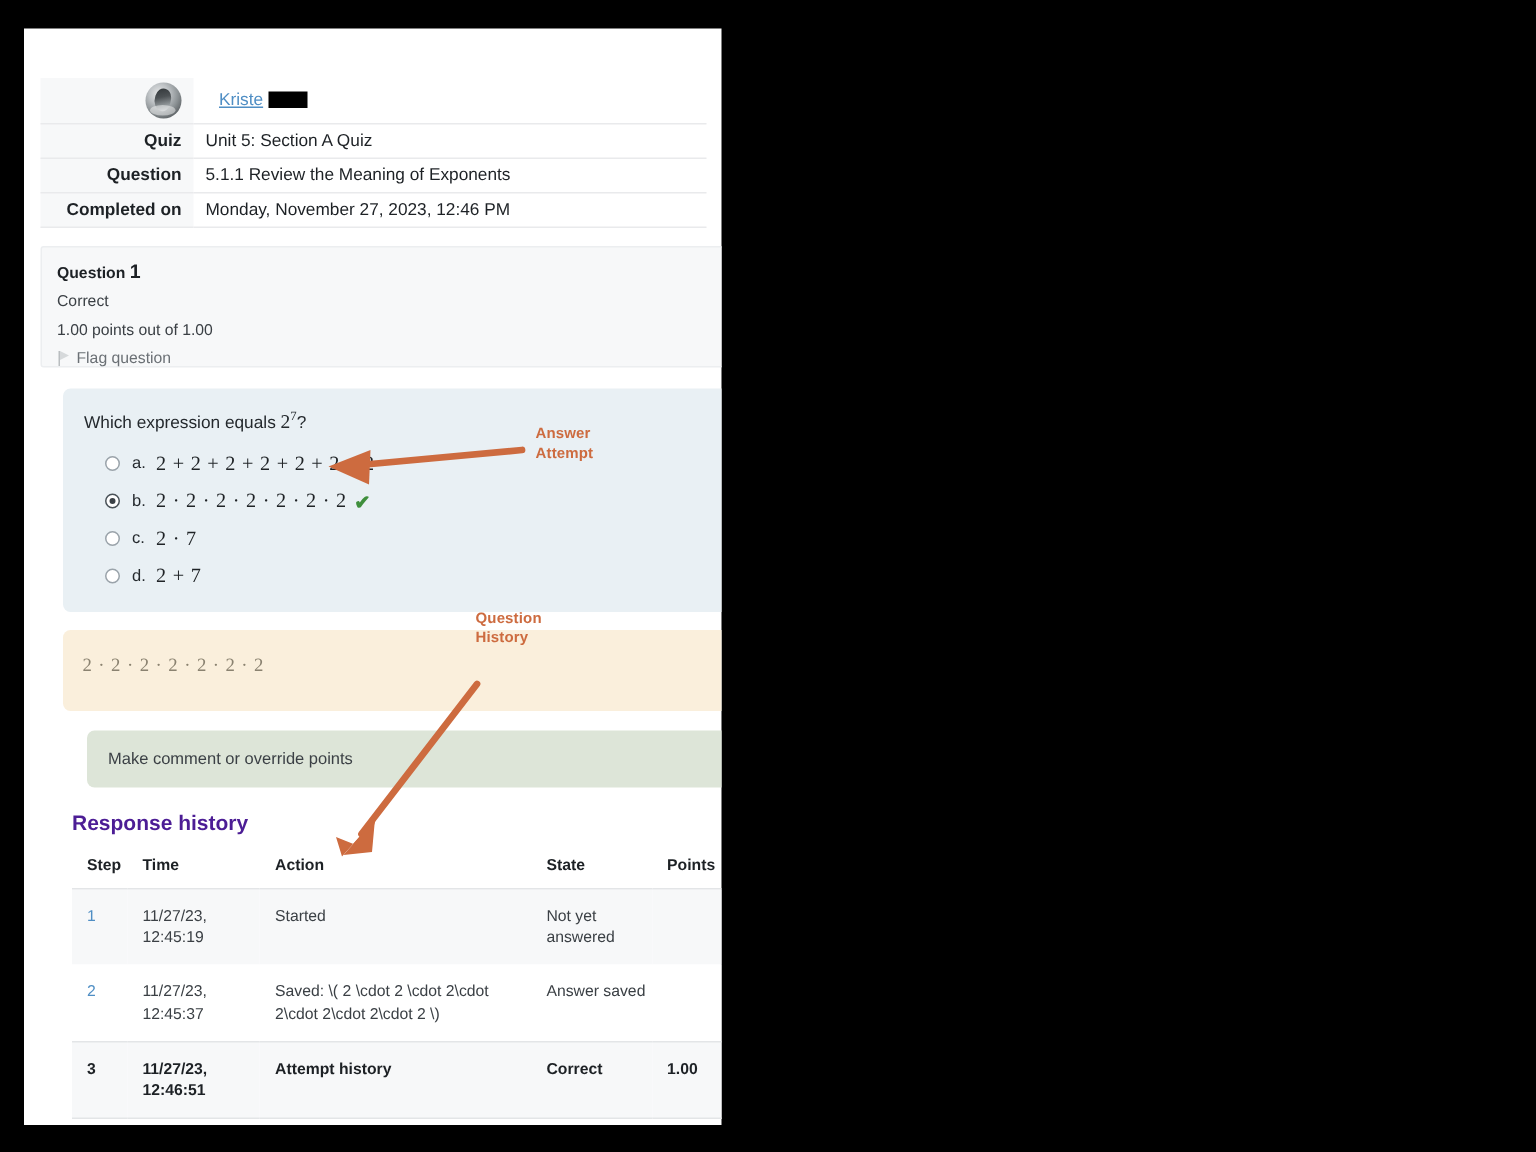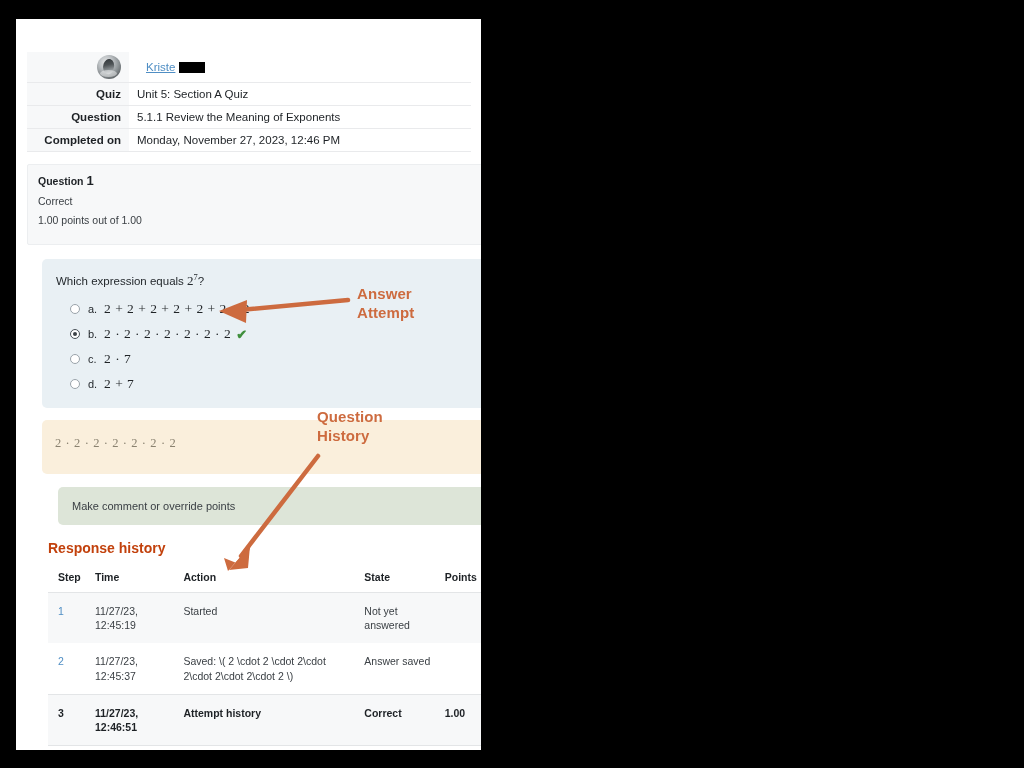--- a/index.html
+++ b/index.html
@@ -92,40 +92,40 @@
   
   .commentbox {
     position: absolute; left: 42px; top: 468px; width: 447px; height: 38px;
     background: #dde5d8; border-radius: 5px;
     display: flex; align-items: center; padding: 0 14px;
     font-size: 11px; color: #3b4045;
   }
 
   
   .rh-title { position: absolute; left: 32px; top: 521px;
-     font-size: 14px; font-weight: bold; color: #c2410c; }
+     font-size: 14px; font-weight: bold; color: #4c1d95; }
   .rh-table { position: absolute; left: 32px; top: 546px; width: 437px;
      border-collapse: collapse; font-size: 10.5px; color: #3b4045; }
   .rh-table th { text-align: left; font-weight: bold; color: #1d2125;
      padding: 6px 4px 9px 10px; font-size: 10.5px; border-bottom: 1px solid #e3e5e7; }
   .rh-table td { padding: 11px 4px 11px 10px; vertical-align: top; line-height: 1.35; }
   .rh-table tr.r1 { background: #f7f8f9; }
   .rh-table tr.r2 { background: #ffffff; }
   .rh-table tr.r3 { background: #f7f8f9; font-weight: bold; color: #1d2125; }
   .rh-table tr.r3 td { border-top: 1px solid #e3e5e7; border-bottom: 1px solid #e3e5e7; }
   .steplink { color: #4f8ec4; }
   .col-step { width: 34px; }
   .col-time { width: 88px; }
   .col-action { width: 180px; }
   .col-state { width: 80px; }
   .col-points { width: 50px; }
 
   
   .anno-label {
-    position: absolute; color: #cd6b3f; font-weight: bold; font-size: 15px;
+    position: absolute; color: #cd6b3f; font-weight: bold; font-size: 10px;
     line-height: 1.28; letter-spacing: .1px;
   }
   #anno1 { left: 357px; top: 284px; }
   #anno2 { left: 317px; top: 407px; }
   svg.arrow { position: absolute; left: 0; top: 0; width: 1024px; height: 768px;
      pointer-events: none; }
 </style>
 </head>
 <body>
 
@@ -158,20 +158,24 @@
       </tbody>
     </table>
 
     <div class="qinfo">
       <div class="qno">
         <span>Question</span>
         <b>1</b>
       </div>
       <div class="line">Correct</div>
       <div class="line">1.00 points out of 1.00</div>
+      <div class="flagrow">
+        <span class="flag-ico"></span>
+        <span>Flag question</span>
+      </div>
     </div>
 
     <div class="ansblock">
       <div class="qtext">
         <span>Which expression equals </span><span class="math"><span>2</span><sup>7</sup></span><span>?</span>
       </div>
 
       <div class="opt">
         <span class="radio"></span>
         <span class="optlet">a.</span>

